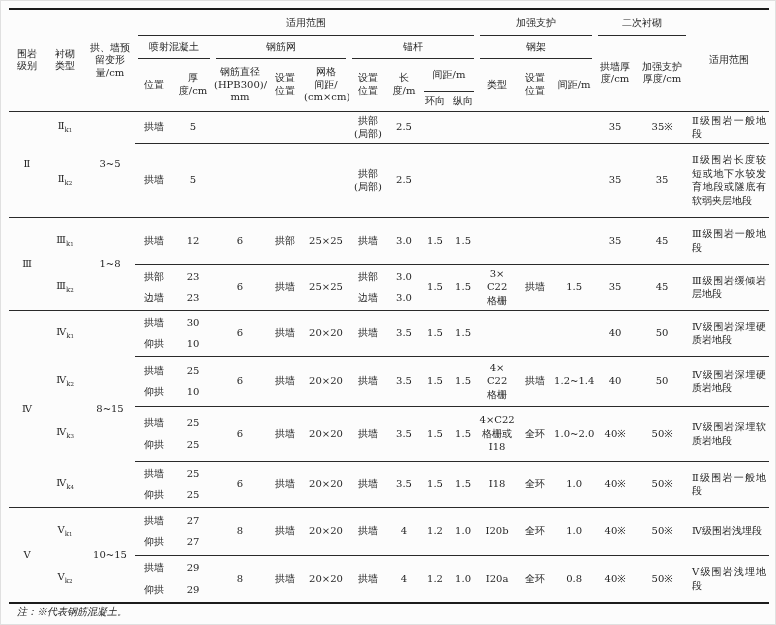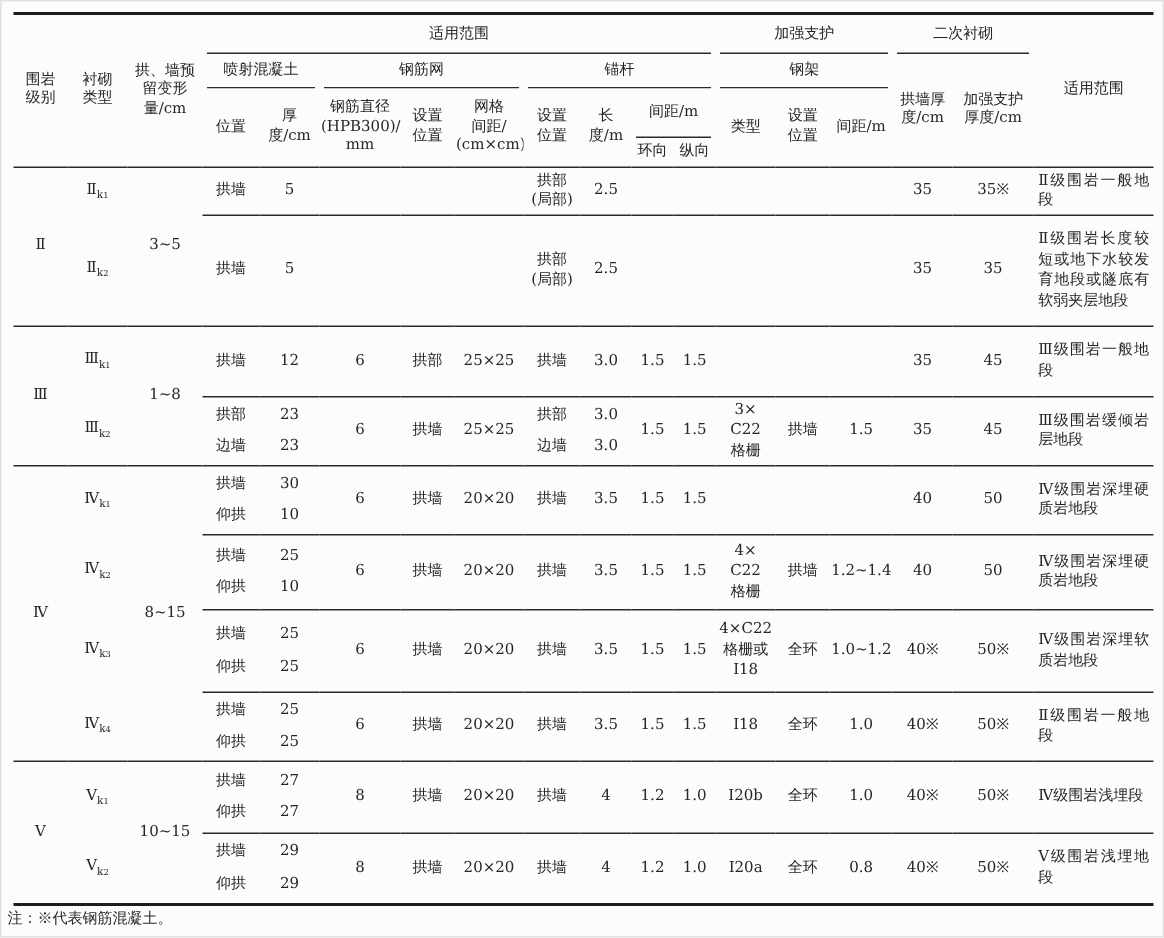--- a/index.html
+++ b/index.html
@@ -36,21 +36,21 @@
     content:"";position:absolute;left:3px;right:3px;bottom:0;
     border-bottom:1px solid #2a2a2a;
   }
   tbody td.gtop{border-top:1px solid #2a2a2a;}
   tbody td.sep{border-top:1px solid #2a2a2a;}
   td.scope{white-space:normal;text-align:justify;text-justify:inter-character;padding:2px 3px;}
   td.spread div{padding:4px 0;}
   .sb{font-size:7px;}
   .sbn{font-size:5.5px;vertical-align:-3px;}
   .footnote{
-    position:absolute;left:4px;top:604px;font-size:10px;color:#262626;
+    position:absolute;left:16px;top:604px;font-size:10px;color:#262626;font-style:italic;
   }
 </style>
 </head>
 <body>
 
 <div class="page">
   <div class="table-wrap">
     <table>
       <colgroup>
         <col style="width:36px">
@@ -250,21 +250,21 @@
             <td class="sep">拱墙</td>
             <td class="sep">20×20</td>
             <td class="sep">拱墙</td>
             <td class="sep">3.5</td>
             <td class="sep">1.5</td>
             <td class="sep">1.5</td>
             <td class="sep">4×C22
 格栅或
 Ⅰ18</td>
             <td class="sep">全环</td>
-            <td class="sep">1.0~1.2</td>
+            <td class="sep">1.0~2.0</td>
             <td class="sep">40※</td>
             <td class="sep">50※</td>
             <td class="sep scope">Ⅳ级围岩深埋软质岩地段</td>
           </tr>
           <tr style="height: 43px;">
             <td><span>Ⅳ</span><sub class="sb">k</sub><sub class="sbn">4</sub></td>
             <td class="sep spread"><div>拱墙</div><div>仰拱</div></td>
             <td class="sep spread"><div>25</div><div>25</div></td>
             <td class="sep">6</td>
             <td class="sep">拱墙</td>

